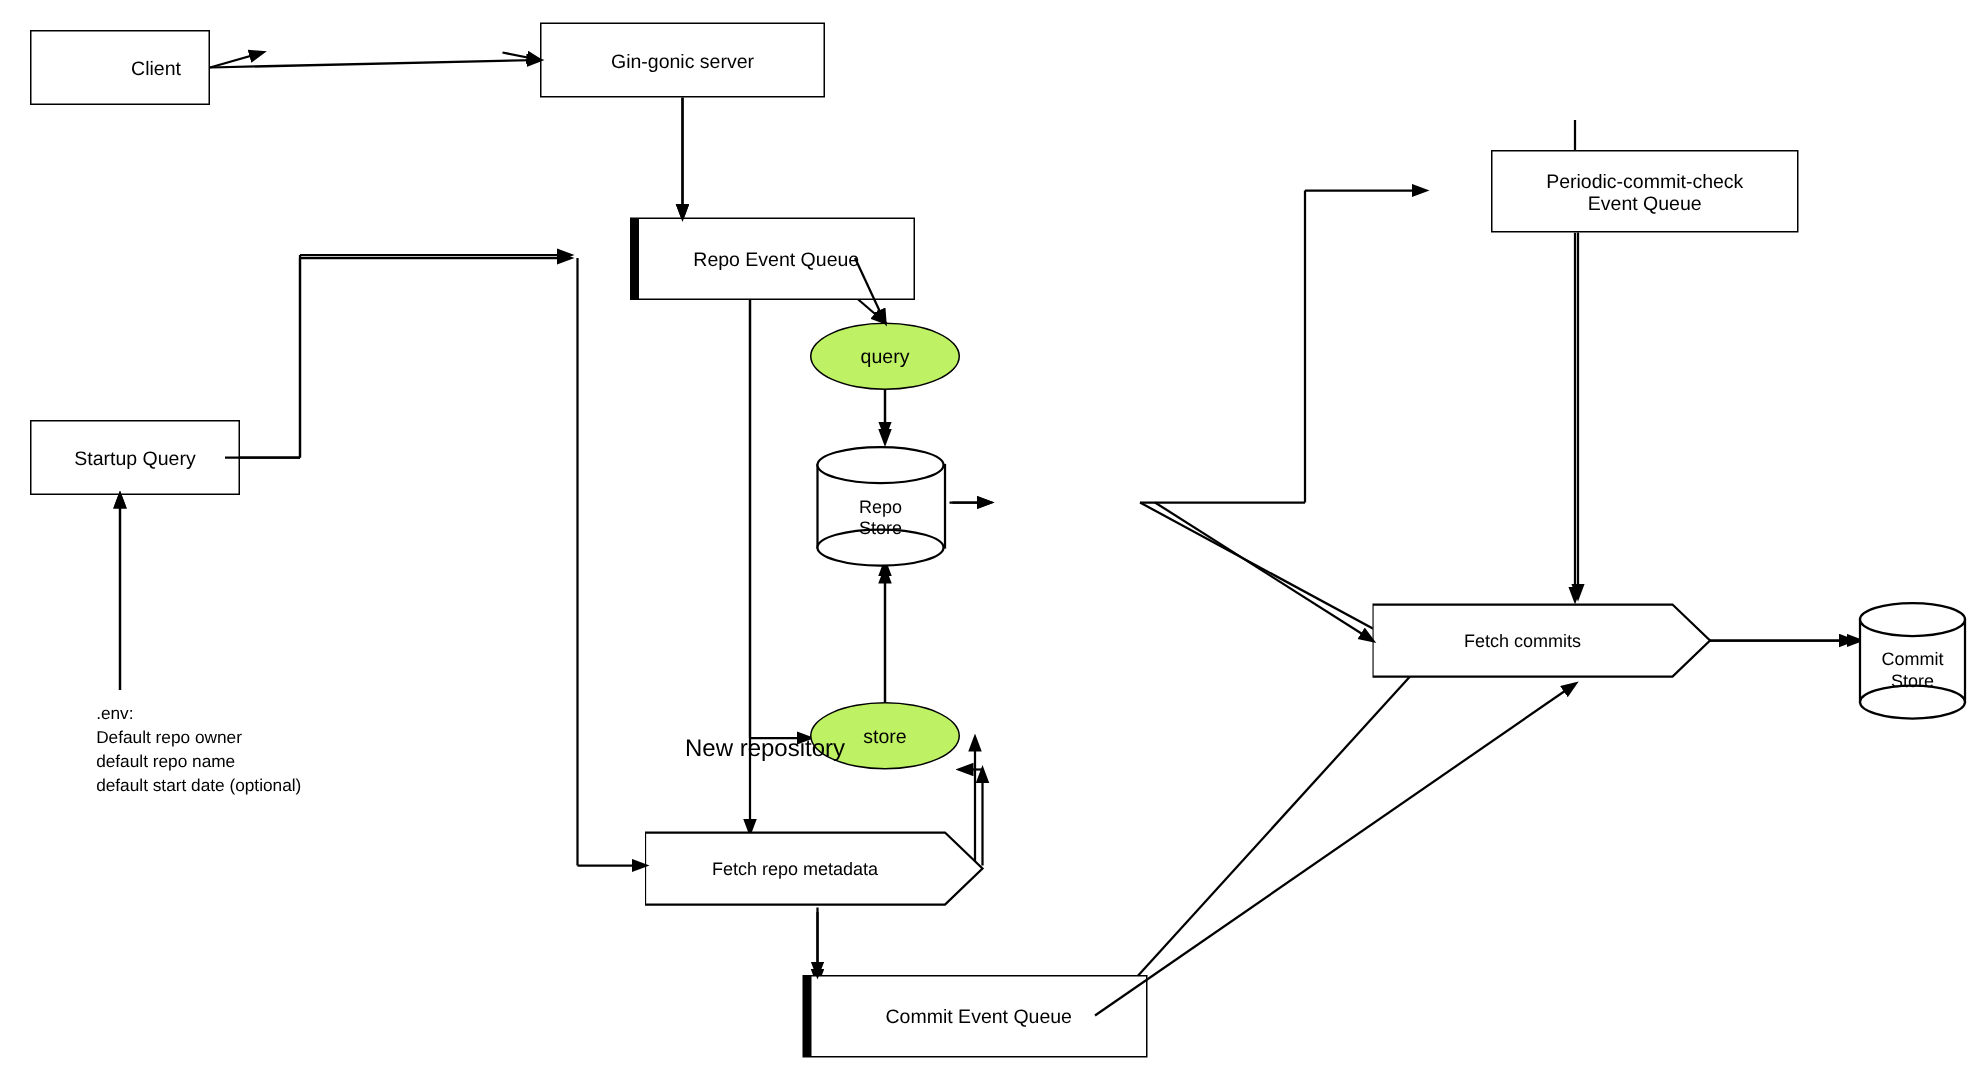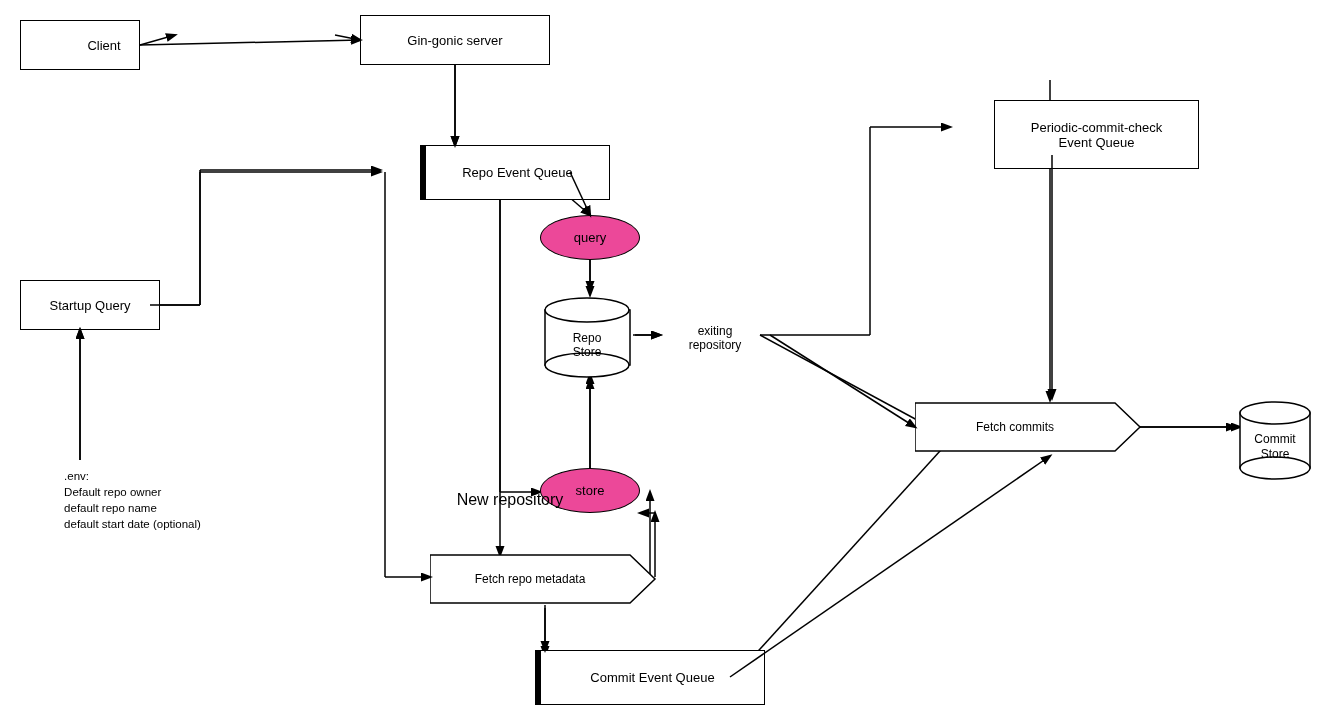--- a/index.html
+++ b/index.html
@@ -36,21 +36,21 @@
       border: 1.5px solid #000;
     }
     .label-only {
       border: none;
       background: transparent;
     }
     
     .ellipse-node {
       border: 1.5px solid #000;
       border-radius: 50%;
-      background: #ec4899;
+      background: #bef264;
     }
   </style>
 </head>
 <body>
 
 <div id="diagram">
   <svg id="connections">
 
     <line x1="140" y1="45" x2="175" y2="35" stroke="#000" stroke-width="1.5" marker-end="url(#arrow)"></line>
 
@@ -139,43 +139,39 @@
       <rect x="5" y="20" width="85" height="55" fill="#fff" stroke="#000" stroke-width="1.5"></rect>
 
       <ellipse cx="47" cy="20" rx="42" ry="12" fill="#fff" stroke="#000" stroke-width="1.5"></ellipse>
 
       <ellipse cx="47" cy="75" rx="42" ry="12" fill="#fff" stroke="#000" stroke-width="1.5"></ellipse>
       <text x="47" y="52" text-anchor="middle" font-size="12" font-family="Arial">Repo</text>
       <text x="47" y="66" text-anchor="middle" font-size="12" font-family="Arial">Store</text>
     </svg>
   </div>
 
-  <div class="node label-only" style="left:660px; top:315px; width:110px; height:45px; font-size:12px; white-space:pre-line;">
-    <span>exiting
-repository</span>
-  </div>
 
   <div class="node ellipse-node" style="left:540px; top:468px; width:100px; height:45px;">
     <span>store</span>
   </div>
 
   <div class="node label-only" style="left:440px; top:486px; width:140px; height:28px; font-size:16px;">
     <span>New repository</span>
   </div>
 
   <svg style="position:absolute; left:430px; top:550px; pointer-events:none;" width="230" height="58">
     <polygon points="0,5 200,5 225,29 200,53 0,53" fill="#fff" stroke="#000" stroke-width="1.5"></polygon>
     <text x="100" y="33" text-anchor="middle" font-size="12" font-family="Arial">Fetch repo metadata</text>
   </svg>
 
   <div class="node rect-node" style="left:535px; top:650px; width:230px; height:55px; border-left: 6px solid #000;">
     <span>Commit Event Queue</span>
   </div>
 
-  <div class="node rect-node" style="left:994px; top:100px; width:205px; height:69px;">
+  <div class="node rect-node" style="left:994px; top:100px; width:205px; height:55px;">
     <span style="white-space:pre-line;">Periodic-commit-check
 Event Queue</span>
   </div>
 
   <svg style="position:absolute; left:915px; top:398px; pointer-events:none;" width="230" height="58">
     <polygon points="0,5 200,5 225,29 200,53 0,53" fill="#fff" stroke="#000" stroke-width="1.5"></polygon>
     <text x="100" y="33" text-anchor="middle" font-size="12" font-family="Arial">Fetch commits</text>
   </svg>
 
   <div style="position:absolute; left:1235px; top:395px; width:80px; height:90px;">

